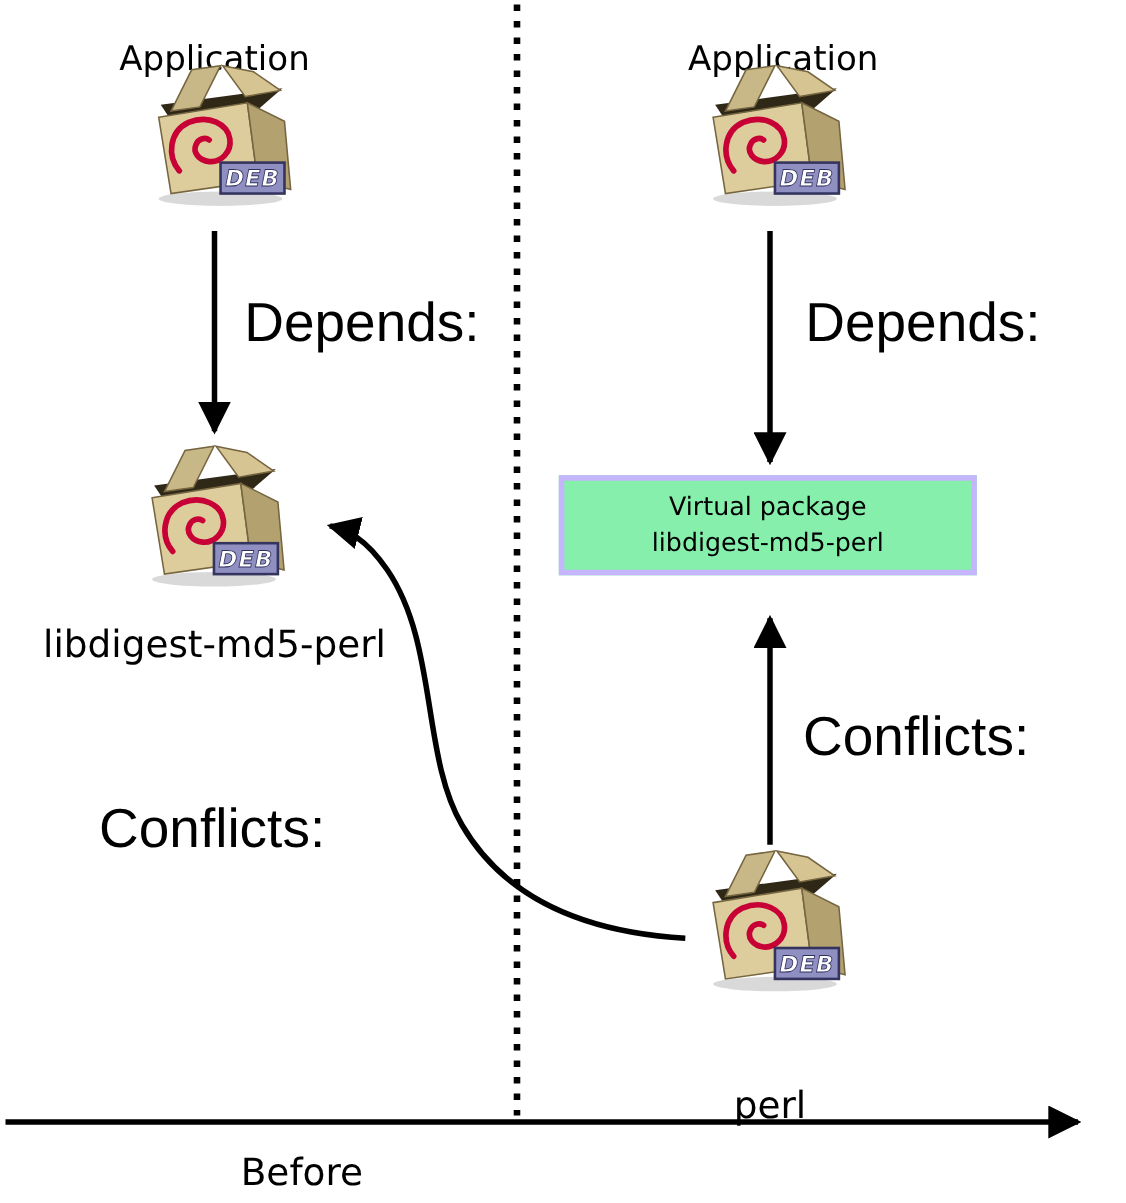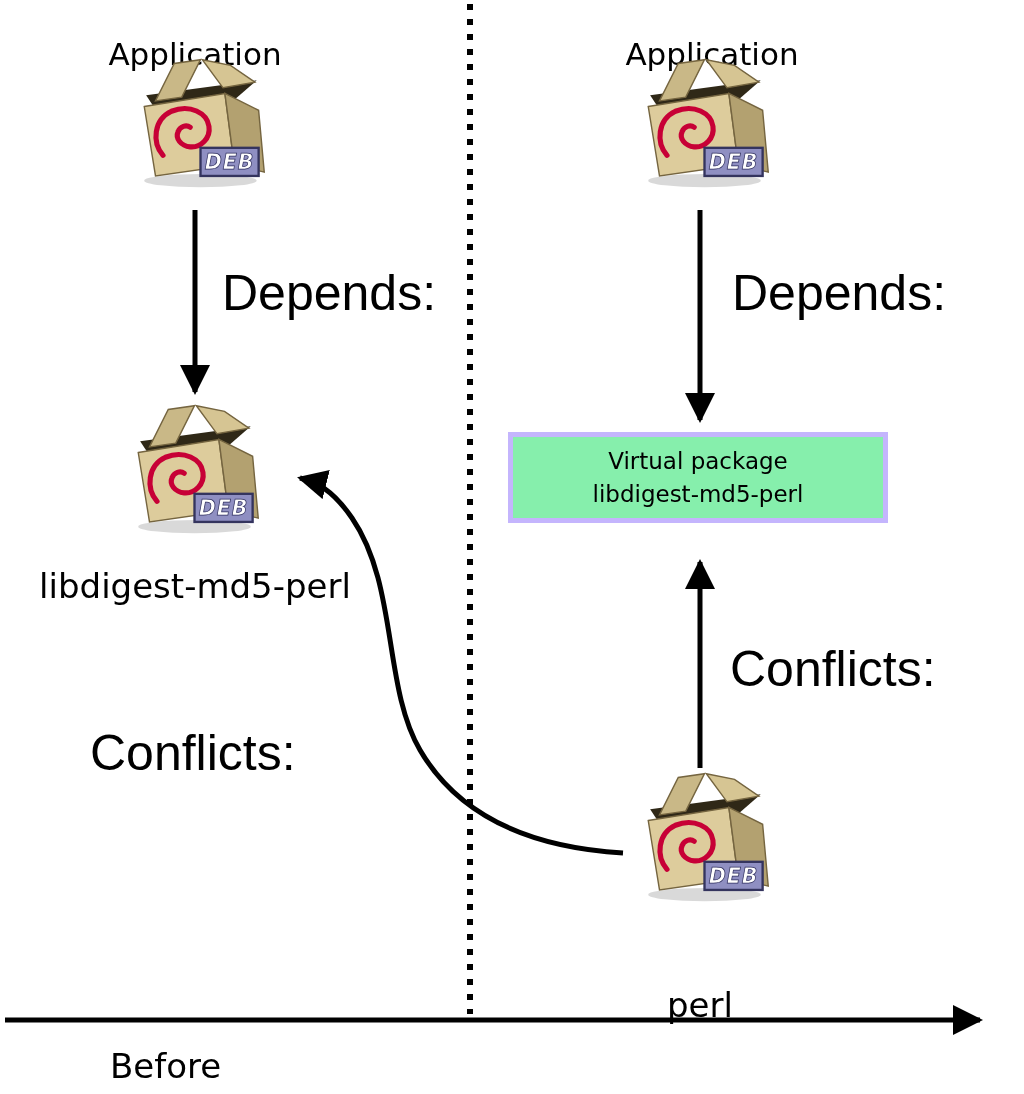--- a/index.html
+++ b/index.html
@@ -7,21 +7,21 @@
     position:relative;width:1024px;height:1094px;background:#ffffff;
     font-family:"DejaVu Sans",sans-serif;color:#000;overflow:hidden;
   }
   .abs{position:absolute;}
   .app-label{font-size:31px;text-align:center;margin-top:32px;}
   .pkg-label{font-size:34px;text-align:center;}
   .mono-label{
     font-family:Liberation Sans, sans-serif;
     font-size:50px;white-space:nowrap;letter-spacing:0px;
   }
-  .axis-label{font-size:34px;text-align:left;}
+  .axis-label{font-size:34px;text-align:right;}
   .vbox{
     box-sizing:border-box;border:5px solid #c4b5fd;background:#86efac;
     text-align:center;font-size:23px;line-height:1.42;padding:8px 6px;
   }
   .overlay{position:absolute;left:0;top:0;pointer-events:none;}
   .deb-icon{display:block;}
   .badge-text{
     font-family:"DejaVu Sans",sans-serif;font-weight:bold;font-style:italic;
     font-size:22px;fill:#ffffff;stroke:#2e2e5e;stroke-width:0.8px;
     letter-spacing:1px;

